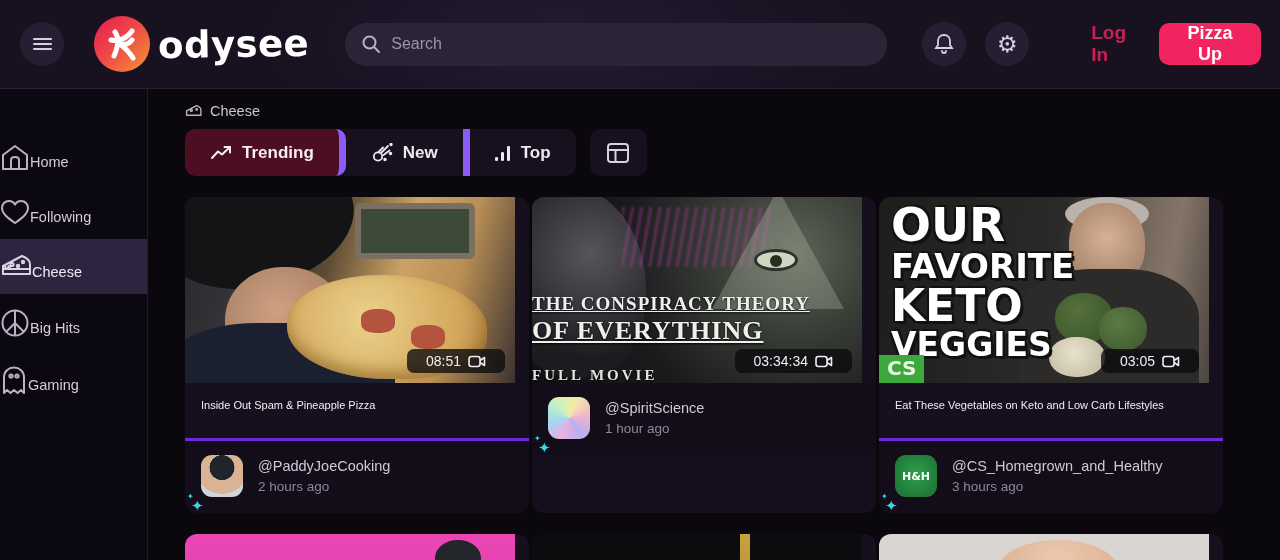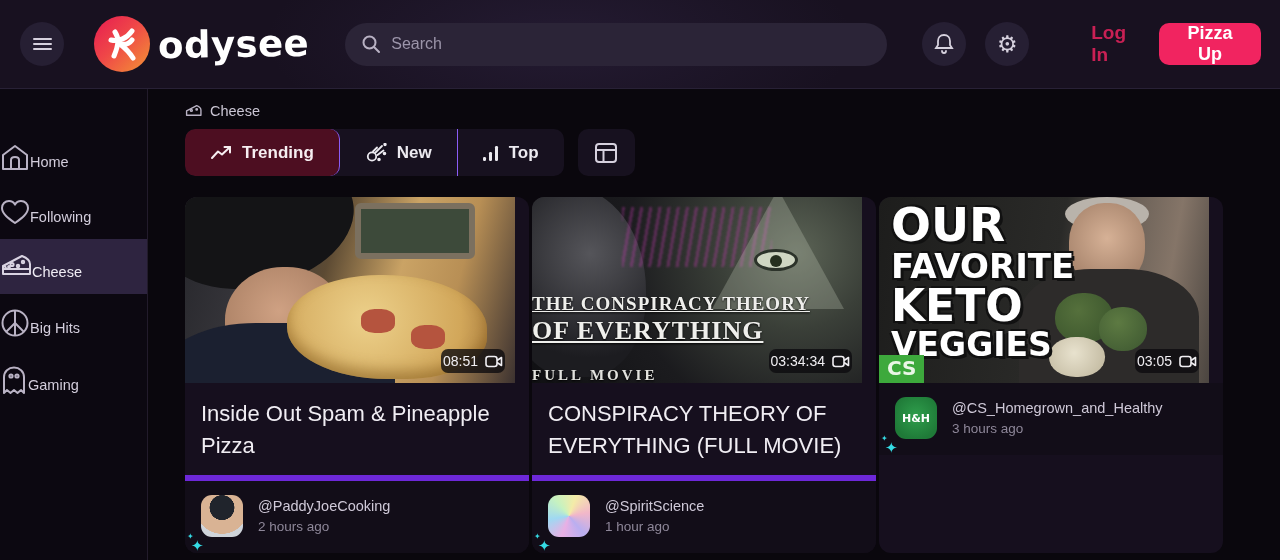--- a/index.html
+++ b/index.html
@@ -81,42 +81,42 @@
   .breadcrumb { display:flex; align-items:center; gap:8px; color:#cbc6d4; font-size:14.5px; }
   .tab-row { display:flex; align-items:center; margin-top:10px; }
   .tabs-group {
     display:flex; background:#17111f; border-radius:10px; overflow:hidden; height:47px;
   }
   .tab {
     display:flex; align-items:center; gap:10px; padding:0 25px;
     background:transparent; border:none; cursor:pointer;
     color:#eceaf0; font-size:17px; font-weight:600;
     font-family:"Liberation Sans", sans-serif;
-    border-right:1px solid #8b5cf6;
+    border-right:7px solid #8b5cf6;
   }
   .tab:last-child { border-right:none; }
   .tab.active { background:#4d0e21; border-radius:10px; color:#f6eef1; }
   .view-toggle {
     margin-left:14px; width:57px; height:47px; border:none; border-radius:10px;
     background:#17111f; cursor:pointer; display:flex; align-items:center; justify-content:center;
   }
 
   
   .cards-grid { display:grid; grid-template-columns:repeat(3,330px); gap:20px 17px; margin-top:21px; }
   .card { width:344px; border-radius:12px; overflow:hidden; background:#160f1e; cursor:pointer; }
   .thumb { position:relative; width:330px; height:186px; overflow:hidden; }
   .duration-badge {
     position:absolute; right:10px; bottom:10px;
     background:rgba(12,10,14,0.78); border-radius:7px;
     display:flex; align-items:center; gap:7px;
-    padding:4px 2px; color:#f0eef2; font-size:14px;
+    padding:4px 19px; color:#f0eef2; font-size:14px;
   }
   .card-title {
-    padding:15px 16px 13px; font-size:22px; line-height:1.45; color:#f0edf3;
-    min-height:58px; border-bottom:6px solid #6d28d9;
+    padding:15px 16px 13px; font-size:11px; line-height:1.45; color:#f0edf3;
+    min-height:58px; border-bottom:3px solid #6d28d9;
   }
   .card-footer { display:flex; align-items:center; padding:14px 16px 16px; background:#120d18; }
   .avatar-wrap { position:relative; width:42px; height:42px; flex-shrink:0; }
   .avatar { width:42px; height:42px; border-radius:11px; overflow:hidden;
     display:flex; align-items:center; justify-content:center; }
   .sparkles { position:absolute; left:-10px; bottom:-9px; color:#35dbe4; line-height:0; }
   .sparkles .s-big { font-size:15px; }
   .sparkles .s-small { position:absolute; left:-4px; top:-9px; font-size:8px; }
   .channel-meta { margin-left:15px; }
   .channel-name { font-size:14.5px; color:#cfc9d8; }
@@ -364,21 +364,20 @@
           <div class="consp-line3">FULL MOVIE</div>
         </div>
         <div class="duration-badge">
           <span>03:34:34</span>
           <svg width="18" height="13" viewBox="0 0 18 13" fill="none" stroke="#f0eef2" stroke-width="1.6" stroke-linejoin="round">
             <rect x="1" y="1.5" width="11" height="10" rx="2.5"></rect>
               <path d="M12 5.5 L16.5 2.5 L16.5 10.5 L12 7.5"></path>
           </svg>
         </div>
       </div>
-      <div class="card-title">CONSPIRACY THEORY OF EVERYTHING (FULL MOVIE)</div>
       <div class="card-footer">
         <div class="avatar-wrap">
           <div class="avatar avatar-spirit"></div>
           <span class="sparkles"><span class="s-big">✦</span><span class="s-small">✦</span></span>
         </div>
         <div class="channel-meta">
           <div class="channel-name">@SpiritScience</div>
           <div class="channel-time">1 hour ago</div>
         </div>
       </div>
@@ -400,20 +399,21 @@
         </div>
         <div class="thumb-corner-badge">CS</div>
         <div class="duration-badge">
           <span>03:05</span>
           <svg width="18" height="13" viewBox="0 0 18 13" fill="none" stroke="#f0eef2" stroke-width="1.6" stroke-linejoin="round">
             <rect x="1" y="1.5" width="11" height="10" rx="2.5"></rect>
               <path d="M12 5.5 L16.5 2.5 L16.5 10.5 L12 7.5"></path>
           </svg>
         </div>
       </div>
+      <div class="card-title">Eat These Vegetables on Keto and Low Carb Lifestyles</div>
       <div class="card-footer">
         <div class="avatar-wrap">
           <div class="avatar avatar-cs">
             <span>H&amp;H</span>
           </div>
           <span class="sparkles"><span class="s-big">✦</span><span class="s-small">✦</span></span>
         </div>
         <div class="channel-meta">
           <div class="channel-name">@CS_Homegrown_and_Healthy</div>
           <div class="channel-time">3 hours ago</div>

